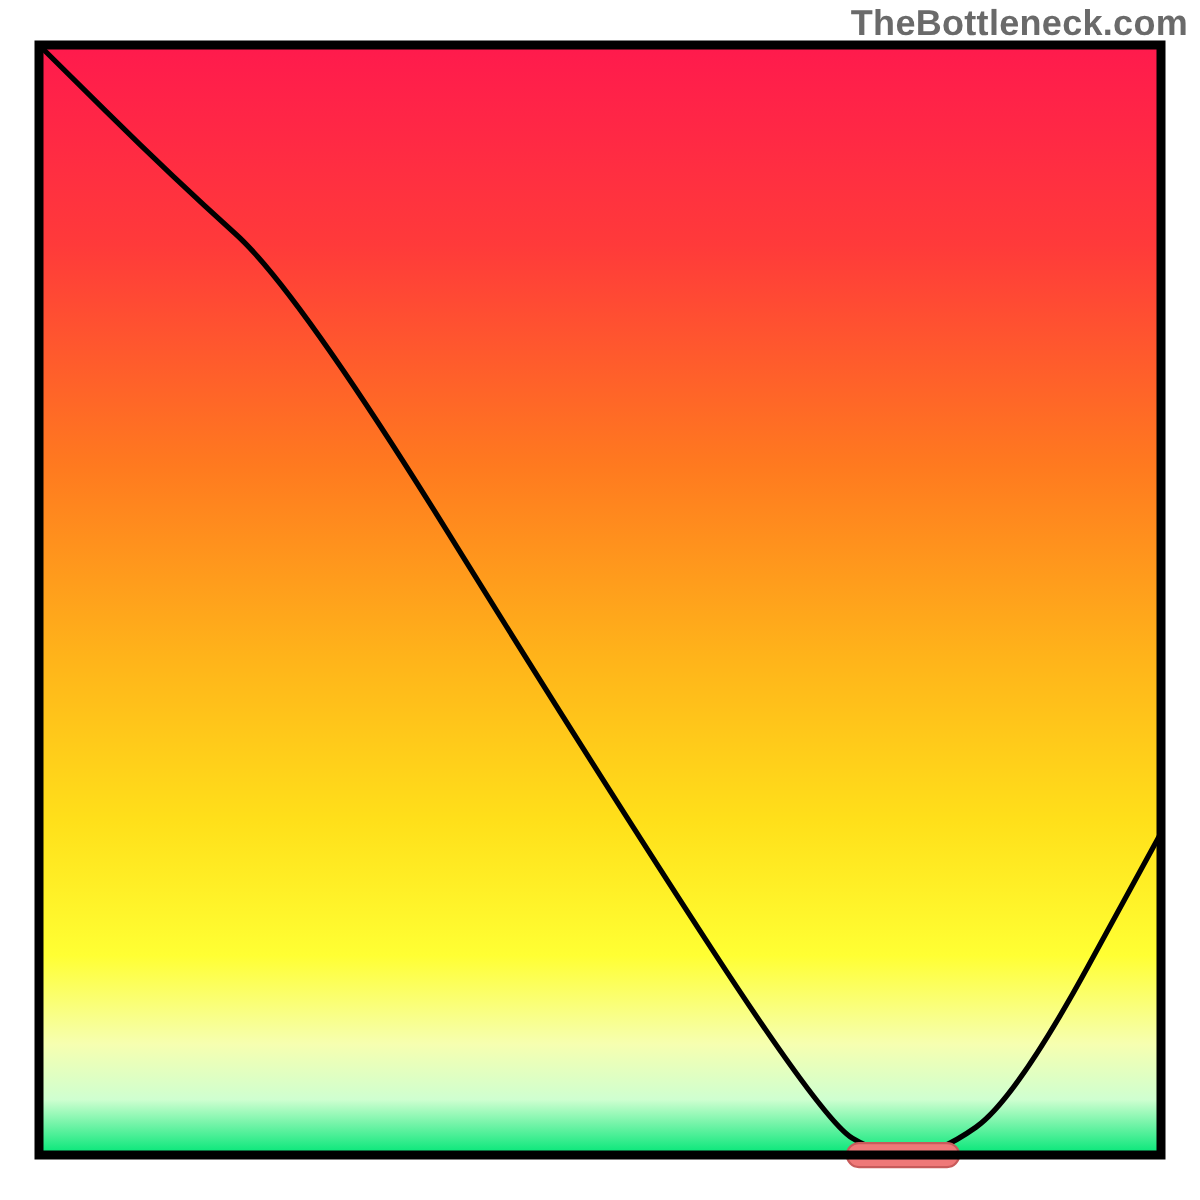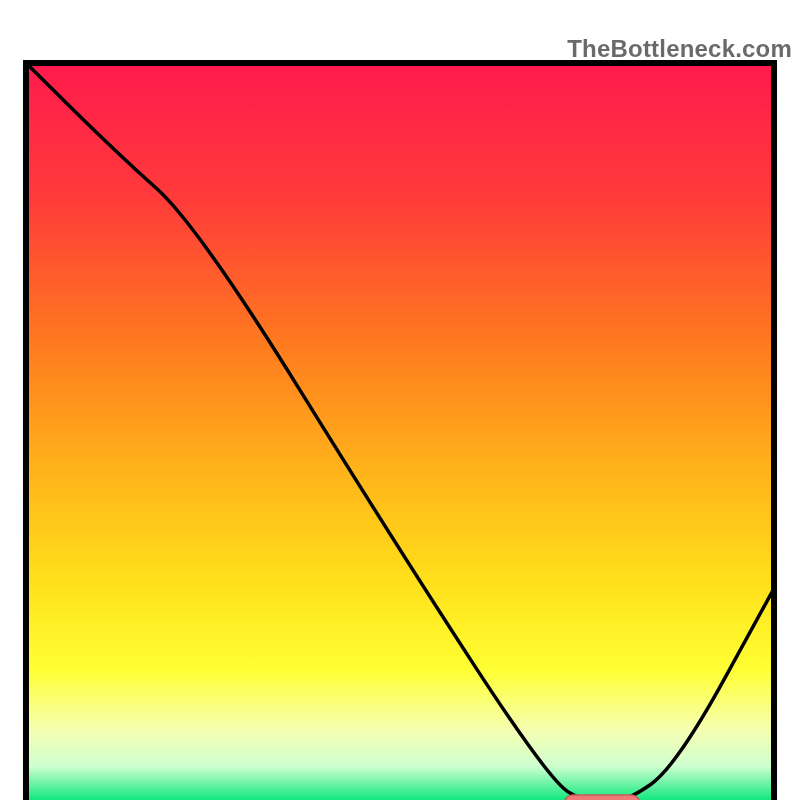--- a/index.html
+++ b/index.html
@@ -7,21 +7,20 @@
     padding: 0;
     width: 800px;
     height: 800px;
     background: #ffffff;
     font-family: Arial, Helvetica, sans-serif;
   }
   .stage {
     position: relative;
     width: 800px;
     height: 708px;
-    margin-top: 33px;
   }
   .watermark {
     position: absolute;
     top: 2px;
     right: 8px;
     font-size: 24px;
     font-weight: 600;
     color: #6a6a6a;
     letter-spacing: 0.2px;
     z-index: 10;

